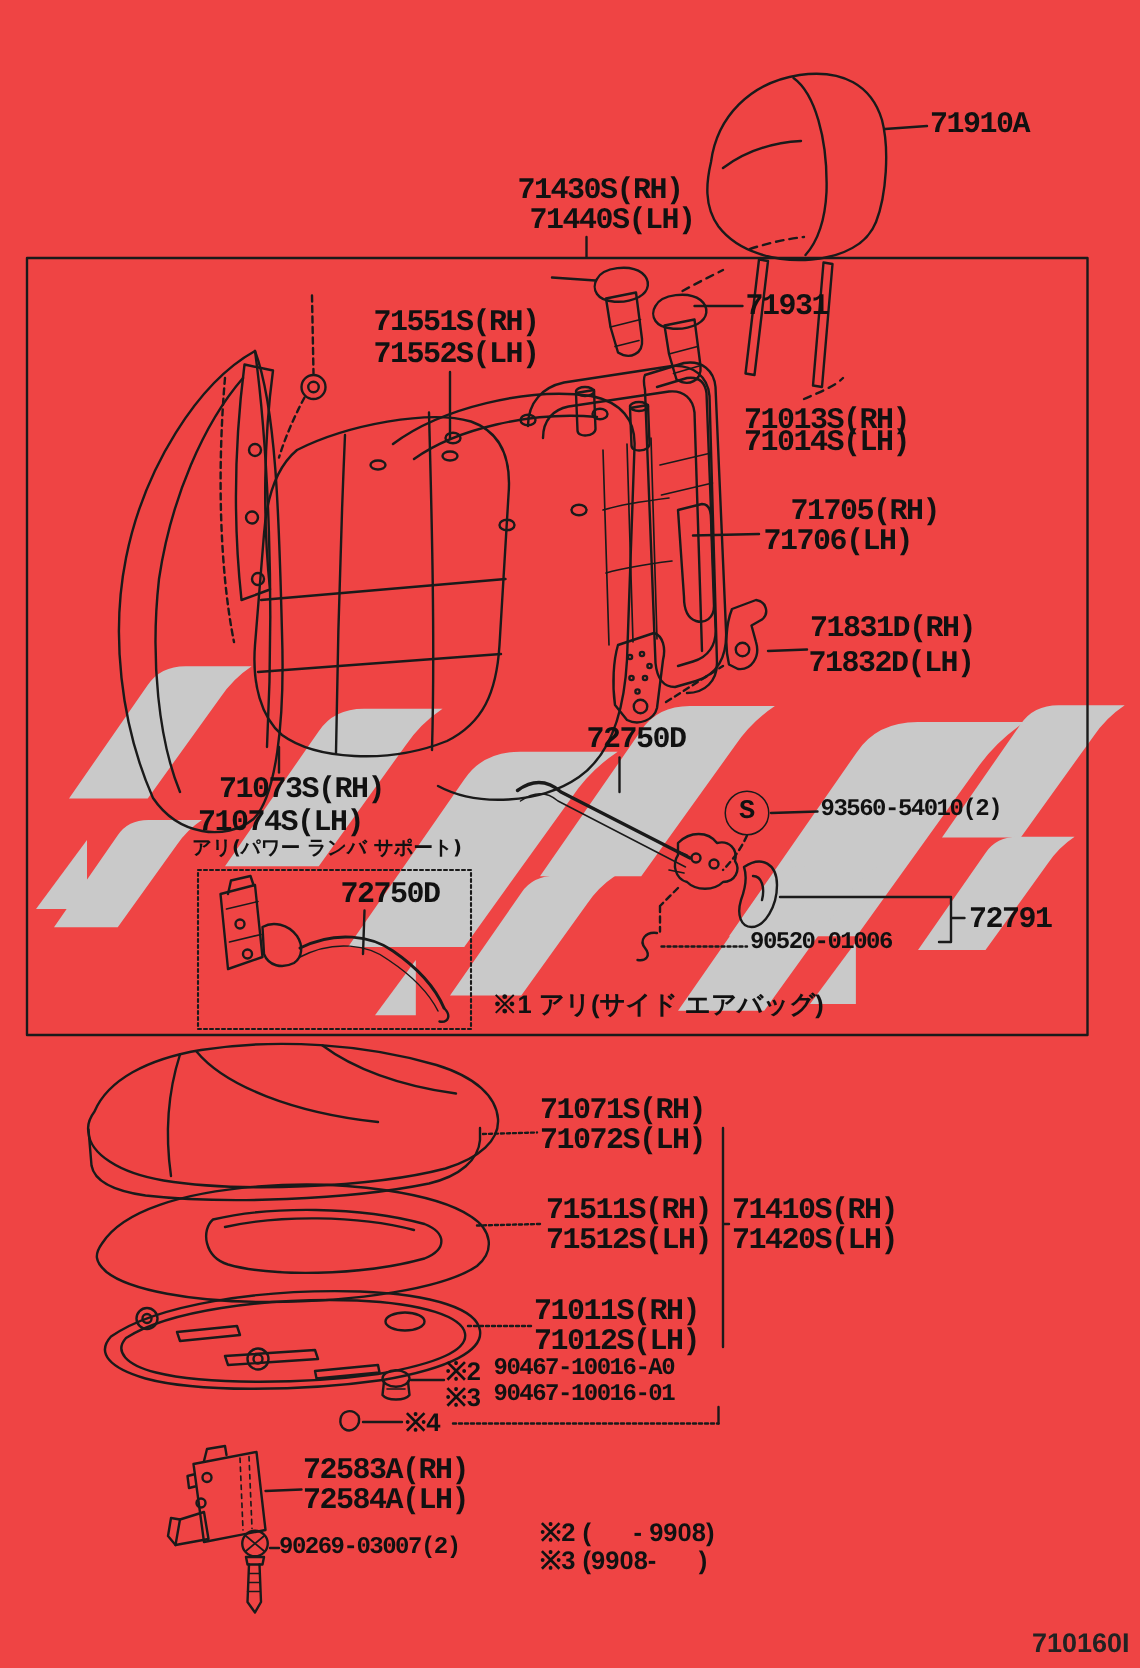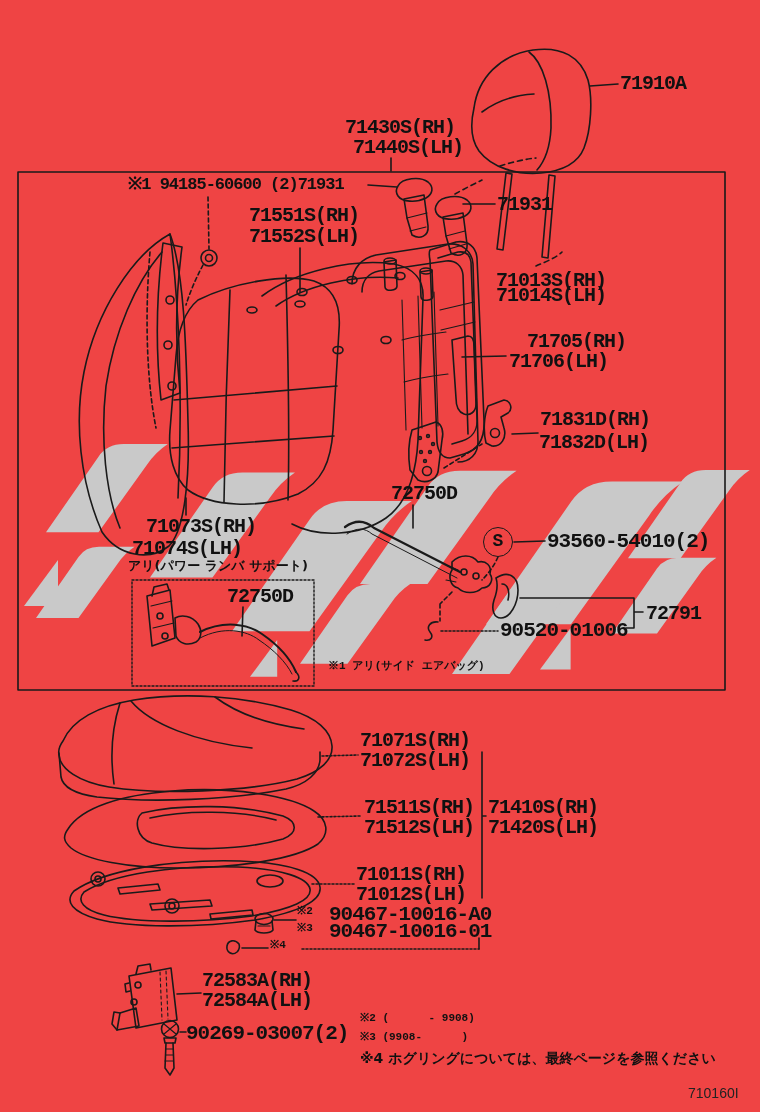--- a/index.html
+++ b/index.html
@@ -1,26 +1,26 @@
 <!DOCTYPE html>
 <html><head>
 <meta charset="utf-8">
 <style>
   html,body{margin:0;padding:0;background:#ffffff;}
   .page{position:relative;width:760px;height:1112px;background:#ef4444;overflow:hidden;
         font-family:"Liberation Mono","DejaVu Sans Mono",monospace;}
   svg.art{position:absolute;left:0;top:0;}
   .lbl{position:absolute;font-weight:bold;color:#111;font-size:20px;line-height:1.05;
        white-space:pre;letter-spacing:-1px;}
-  .s18{font-size:21px;} .s17{font-size:17px;} .s20{font-size:20px;}
+  .s18{font-size:16px;} .s17{font-size:17px;} .s20{font-size:20px;}
   .jp{font-family:"DejaVu Sans",sans-serif;font-size:13px;letter-spacing:0;}
-  .jp15{font-family:Liberation Mono, monospace;font-size:11px;letter-spacing:0;}
+  .jp15{font-family:Liberation Sans, sans-serif;font-size:17px;letter-spacing:0;}
   .jp14{font-family:"DejaVu Sans",sans-serif;font-size:14px;letter-spacing:0;}
-  .code{font-family:"Liberation Sans","DejaVu Sans",sans-serif;font-weight:normal;
-        font-size:14px;color:#222;letter-spacing:0;}
+  .code{font-family:"Liberation Sans","DejaVu Sans",sans-serif;font-weight:bold;
+        font-size:18px;color:#222;letter-spacing:0;}
   .s-circle{position:absolute;left:483px;top:527px;width:28px;height:28px;border:1.7px solid #1a1a1a;
         border-radius:50%;text-align:center;line-height:27px;font-weight:bold;font-size:18px;color:#111;}
 </style>
 </head>
 <body>
 
 <div class="page">
 
 <svg class="art" width="760" height="1112" viewBox="0 0 760 1112">
 
@@ -245,21 +245,20 @@
       <path d="M166,1043 L165,1068 L170,1075 L174,1068 L173,1043"></path>
       <path d="M166,1049 L173,1049 M166,1055 L173,1055 M165,1061 L173,1061" stroke-width="1"></path>
       <path d="M180,1032 L186,1032"></path>
     </g>
   </g>
 </svg>
 
 <div class="lbl s20" style="left:620px;top:73px">71910A</div>
 <div class="lbl" style="left:345px;top:117px">71430S(RH)</div>
 <div class="lbl" style="left:353px;top:137px">71440S(LH)</div>
-<div class="lbl s17" style="left:128px;top:176px">※1 94185-60600 (2)71931</div>
 <div class="lbl" style="left:249px;top:205px">71551S(RH)</div>
 <div class="lbl" style="left:249px;top:226px">71552S(LH)</div>
 <div class="lbl" style="left:497px;top:194px">71931</div>
 <div class="lbl" style="left:496px;top:270px">71013S(RH)</div>
 <div class="lbl" style="left:496px;top:285px">71014S(LH)</div>
 <div class="lbl" style="left:527px;top:331px">71705(RH)</div>
 <div class="lbl" style="left:509px;top:351px">71706(LH)</div>
 <div class="lbl" style="left:540px;top:409px">71831D(RH)</div>
 <div class="lbl" style="left:539px;top:432px">71832D(LH)</div>
 <div class="lbl" style="left:391px;top:483px">72750D</div>
@@ -288,17 +287,16 @@
 <div class="lbl jp15" style="left:297px;top:923px">※3</div>
 <div class="lbl s18" style="left:329px;top:921px">90467-10016-01</div>
 <div class="lbl jp15" style="left:270px;top:940px">※4</div>
 
 <div class="lbl" style="left:202px;top:970px">72583A(RH)</div>
 <div class="lbl" style="left:202px;top:990px">72584A(LH)</div>
 <div class="lbl s18" style="left:186px;top:1023px">90269-03007(2)</div>
 
 <div class="lbl jp15" style="left:360px;top:1013px">※2 (      - 9908)</div>
 <div class="lbl jp15" style="left:360px;top:1032px">※3 (9908-      )</div>
-<div class="lbl jp14" style="left:360px;top:1051px">※4 ホグリングについては、最終ページを参照ください</div>
 
 <div class="lbl code" style="left:688px;top:1086px">710160I</div>
 
 </div>
 
 </body></html>

